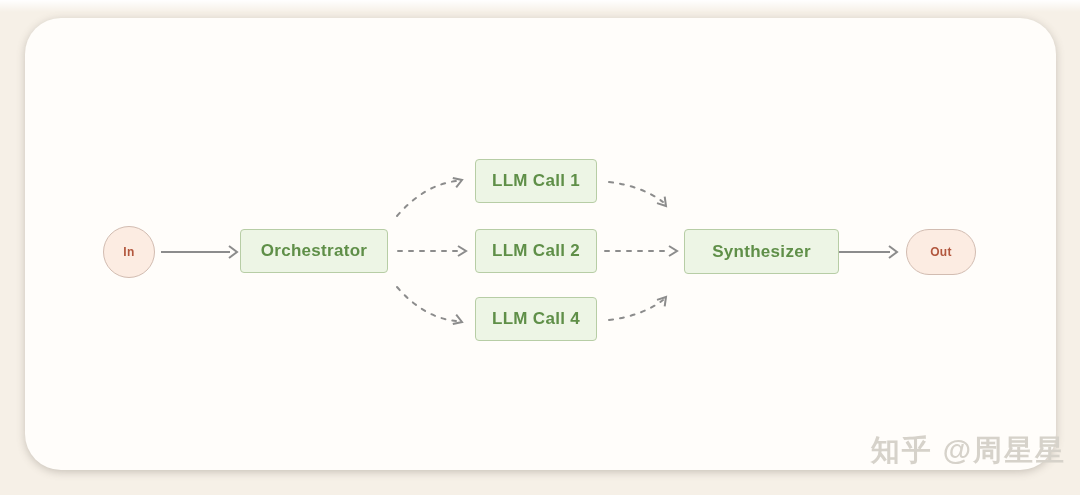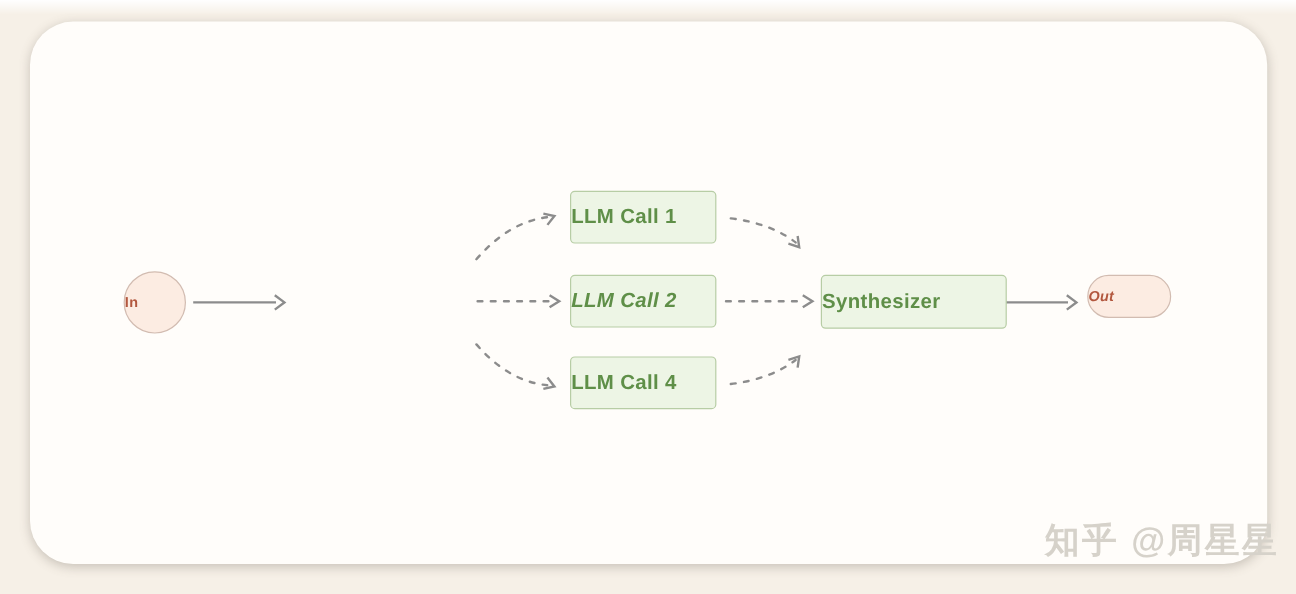--- a/index.html
+++ b/index.html
@@ -22,21 +22,21 @@
   .card{
     position:absolute;left:25px;top:18px;width:1031px;height:452px;
     background:var(--card-bg);border-radius:36px;
     box-shadow:0 2px 9px rgba(95,85,75,0.30);
   }
   .edges{position:absolute;left:0;top:0;pointer-events:none;}
   .edge{stroke:var(--arrow);fill:none;stroke-width:1.8px;}
   .edge.dashed{stroke-width:2px;stroke-dasharray:4 7;stroke-linecap:round;}
   .head{stroke:var(--arrow);fill:none;stroke-width:2px;stroke-linejoin:miter;}
   .node{
-    position:absolute;display:flex;align-items:center;
+    position:absolute;display:flex;align-items:center;justify-content:center;
     box-sizing:border-box;font-weight:bold;font-size:17px;letter-spacing:.3px;
   }
   .process{
     background:var(--process-fill);
     border:1.5px solid var(--process-border);
     color:var(--process-text);
     border-radius:4px;
   }
   .terminal{
     background:var(--terminal-fill);
@@ -83,35 +83,38 @@
     <path class="head" d="M 657.0 299.9 L 666 297 L 664.7 306.4"></path>
 
     <path class="edge" d="M 827 252 L 890 252"></path>
     <path class="head" d="M 889 246 L 897 252 L 889 258"></path>
   </svg>
 
   <div class="node terminal circle" style="left:103px;top:226px;width:52px;height:52px;">
     <span>In</span>
   </div>
 
+  <div class="node process" style="left:240px;top:229px;width:148px;height:44px;">
+    <span>Orchestrator</span>
+  </div>
 
   <div class="node process" style="left:475px;top:159px;width:122px;height:44px;">
     <span>LLM Call 1</span>
   </div>
 
-  <div class="node process" style="left:475px;top:229px;width:122px;height:44px;font-style:italic;">
+  <div class="node process" style="left:475px;top:229px;width:122px;height:44px;">
     <span>LLM Call 2</span>
   </div>
 
   <div class="node process" style="left:475px;top:297px;width:122px;height:44px;">
     <span>LLM Call 4</span>
   </div>
 
   <div class="node process" style="left:684px;top:229px;width:155px;height:45px;">
     <span>Synthesizer</span>
   </div>
 
-  <div class="node terminal pill" style="left:906px;top:229px;width:70px;height:36px;font-style:italic;">
+  <div class="node terminal pill" style="left:906px;top:229px;width:70px;height:46px;">
     <span>Out</span>
   </div>
 
   <div class="watermark">知乎 @周星星</div>
 </div>
 
 </body></html>

